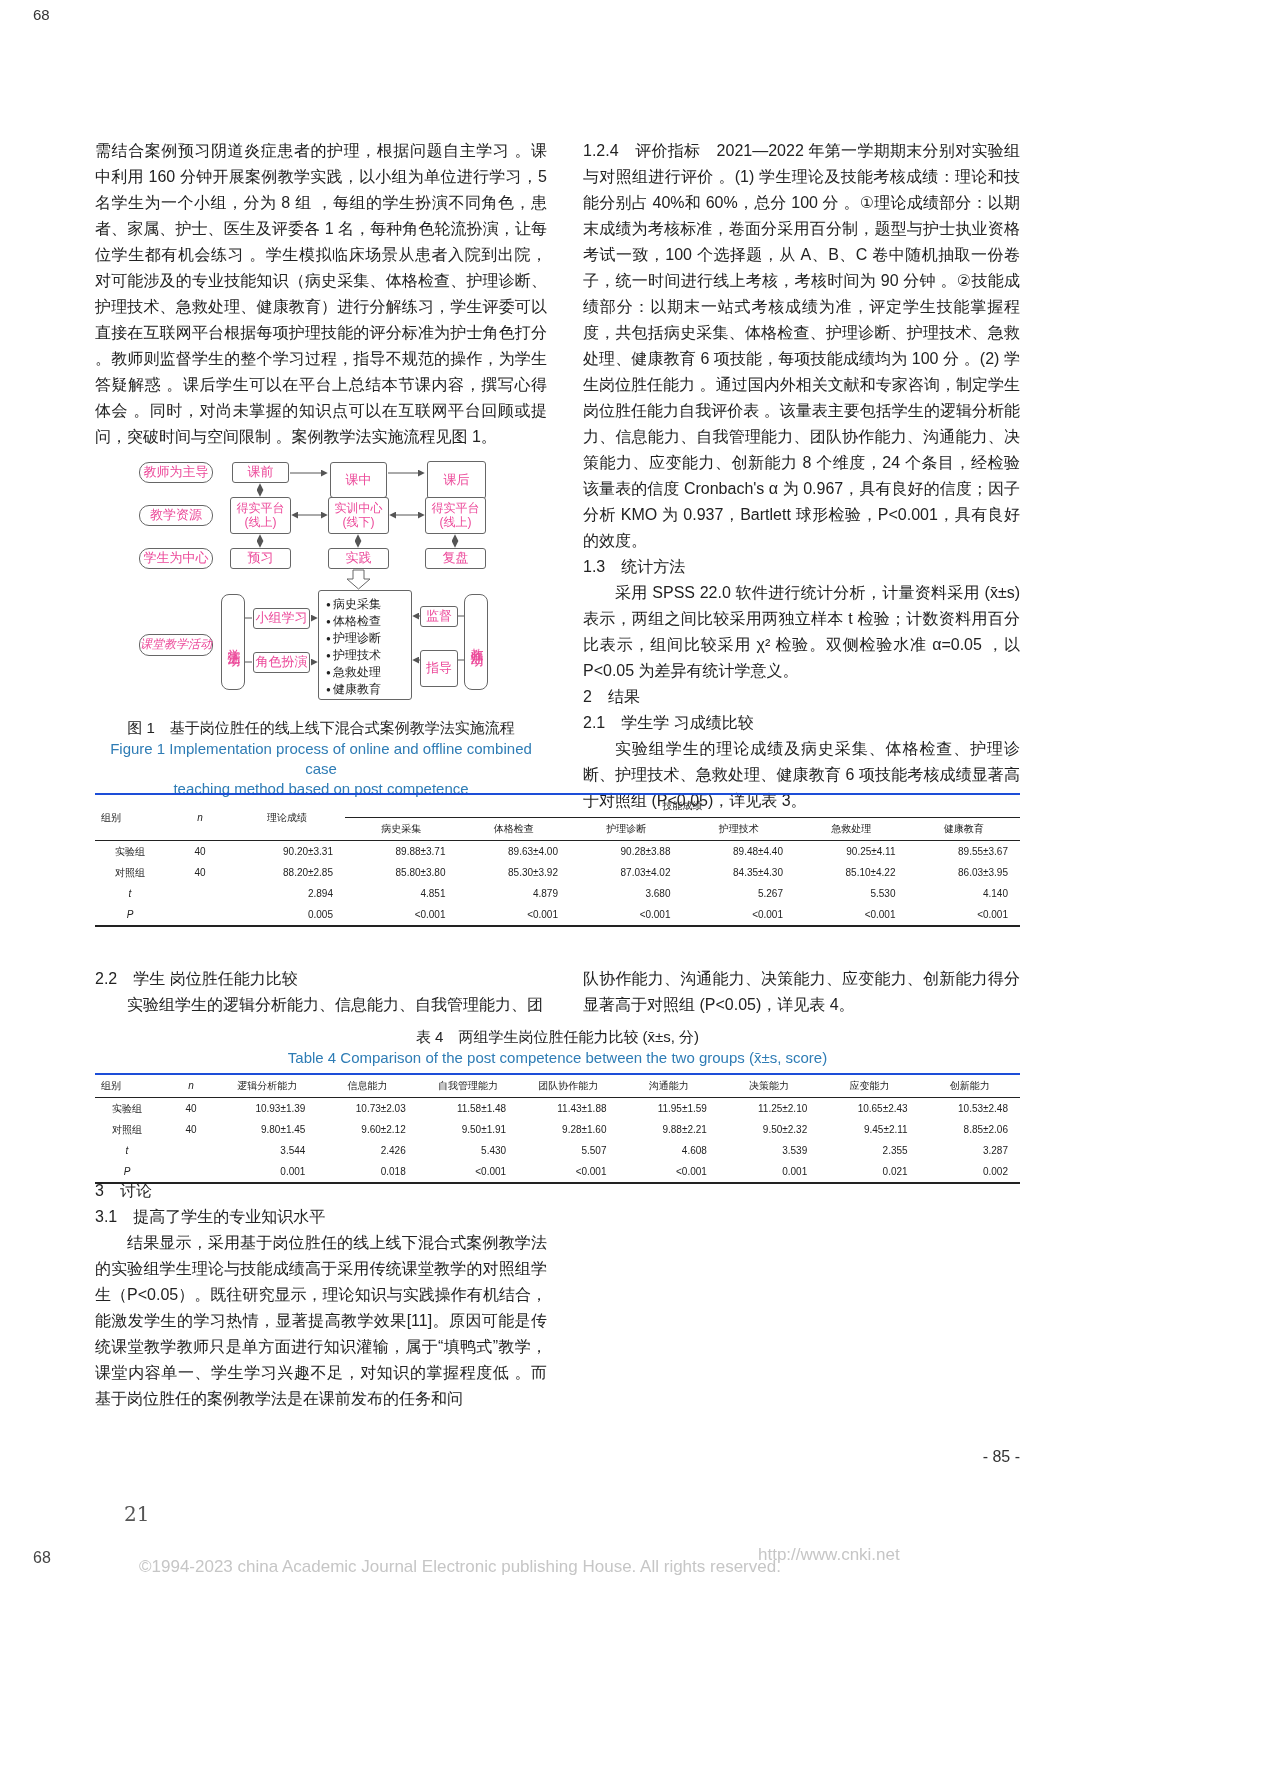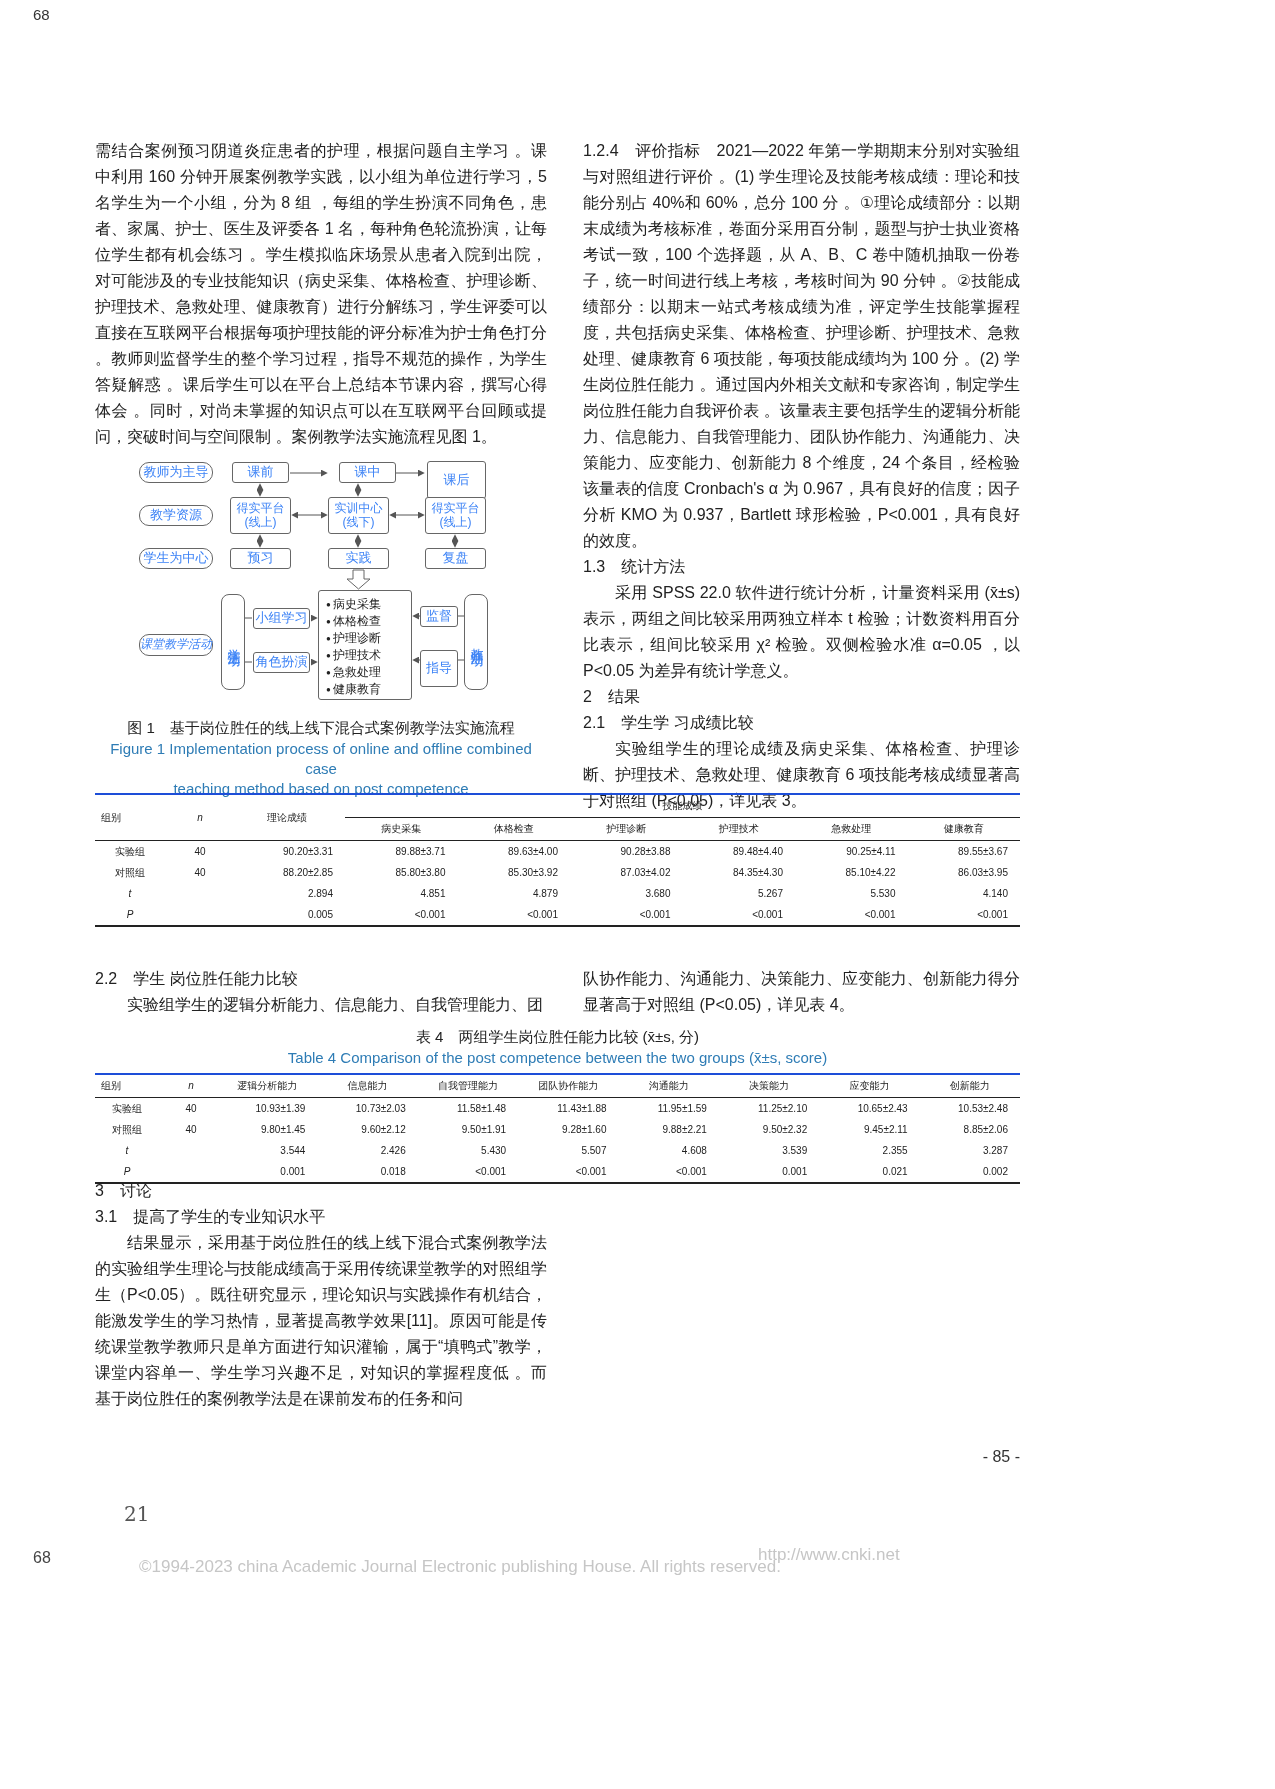--- a/index.html
+++ b/index.html
@@ -16,21 +16,21 @@
   .col-right { position:absolute; left:583px; top:138px; width:437px; }
 
   .para { font-size:16px; line-height:26px; text-align:justify; }
   .h    { font-size:16px; line-height:26px; }
   .indent { text-indent:2em; }
 
   
   .figwrap { position:relative; width:360px; height:252px; margin:8px 0 0 42px; }
   .farr { position:absolute; left:0; top:0; }
   .fbox { position:absolute; border:1px solid #666; background:#fff; display:flex;
-          align-items:center; justify-content:center; font-size:13px; color:#3b82f6;
+          align-items:center; justify-content:center; font-size:13px; color:#ec4899;
           border-radius:3px; line-height:1.15; text-align:center; }
   .fbox.round { border-radius:10px; }
   .fbox.vert  { writing-mode:vertical-rl; text-orientation:upright; letter-spacing:2px;
                 border-radius:8px; font-size:13px; }
   .fbox.two   { flex-direction:column; font-size:12px; }
   .fbox.small { font-size:12px;font-style:italic; }
   .fskills { position:absolute; border:1px solid #666; border-radius:3px; background:#fff;
              padding:5px 0 0 7px; font-size:12px; }
   .fskills div { line-height:17px; text-align:left; }
   .fskills div::before { content:"● "; font-size:8px; vertical-align:1px; }
@@ -101,21 +101,21 @@
           <line x1="174" y1="204" x2="179" y2="204" marker-end="url(#m)"></line>
           <line x1="283" y1="158" x2="277" y2="158" marker-end="url(#m)"></line>
           <line x1="283" y1="202" x2="277" y2="202" marker-end="url(#m)"></line>
           <line x1="321" y1="158" x2="327" y2="158"></line>
           <line x1="321" y1="202" x2="327" y2="202"></line>
         </g>
       </svg>
 
       <div class="fbox round" style="left:2px;top:4px;width:74px;height:21px">教师为主导</div>
       <div class="fbox" style="left:95px;top:4px;width:57px;height:21px">课前</div>
-      <div class="fbox" style="left:202px;top:4px;width:57px;height:21px">课中</div>
+      <div class="fbox" style="left:193px;top:4px;width:57px;height:36px">课中</div>
       <div class="fbox" style="left:290px;top:3px;width:59px;height:38px">课后</div>
 
       <div class="fbox round" style="left:2px;top:47px;width:74px;height:21px">教学资源</div>
       <div class="fbox two" style="left:93px;top:39px;width:61px;height:37px">
         <span>得实平台</span>
         <span>(线上)</span>
       </div>
       <div class="fbox two" style="left:191px;top:39px;width:61px;height:37px">
         <span>实训中心</span>
         <span>(线下)</span>

